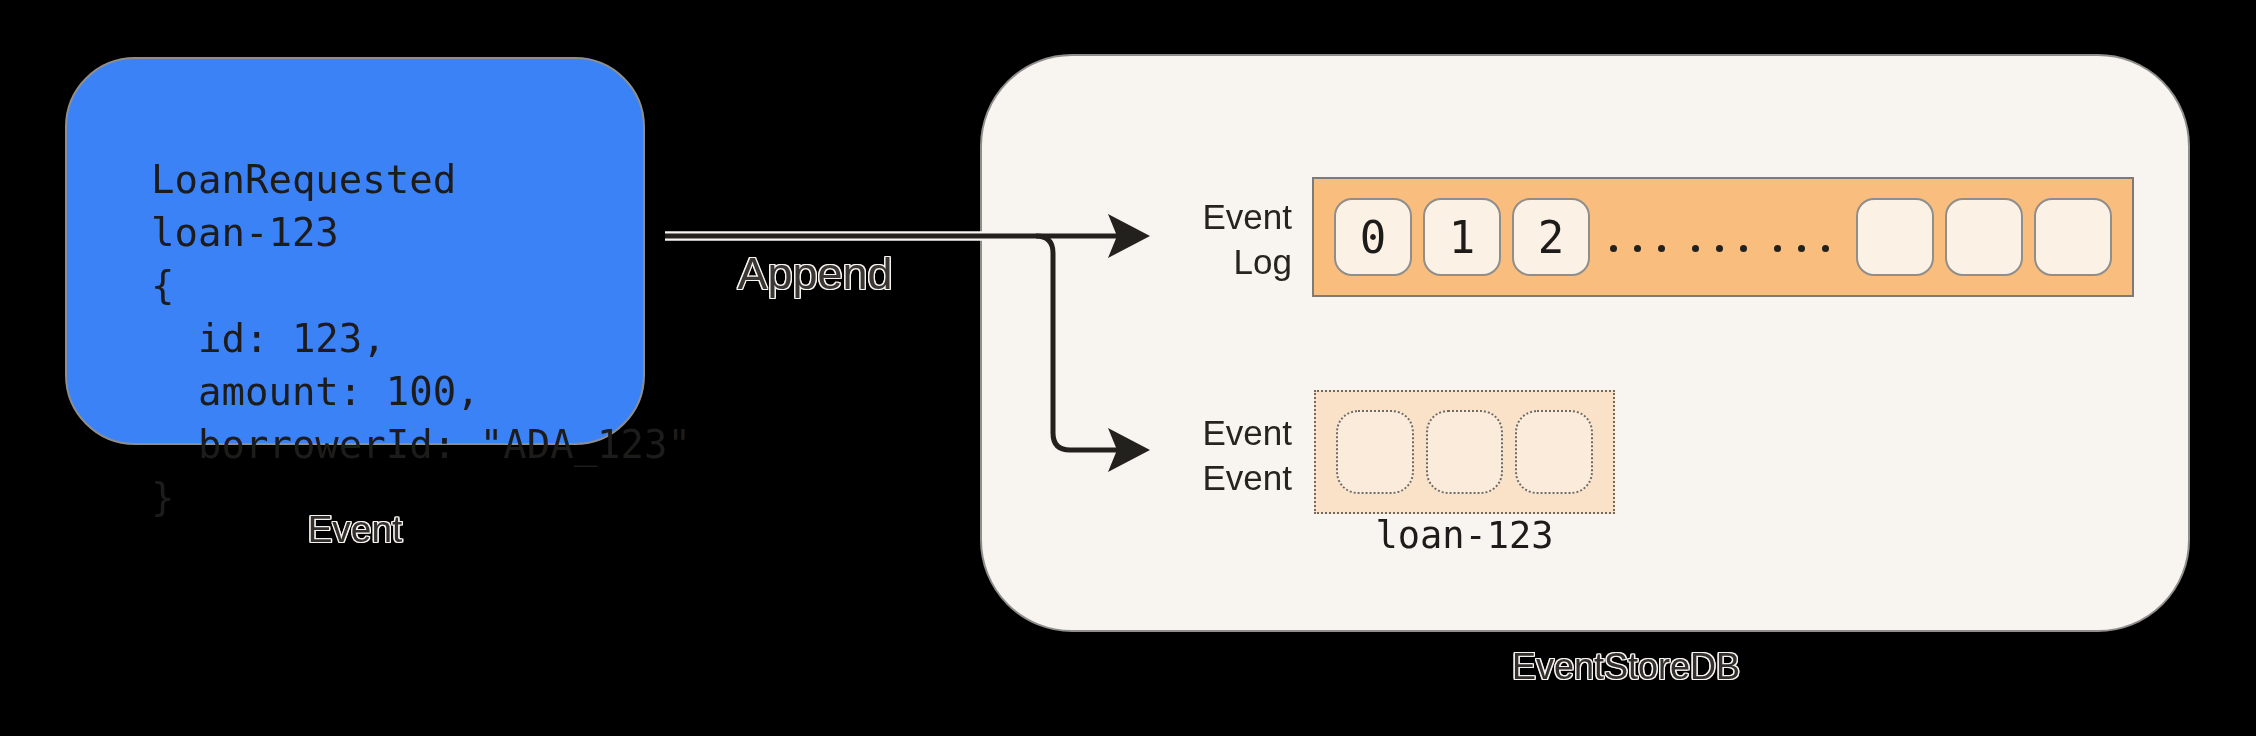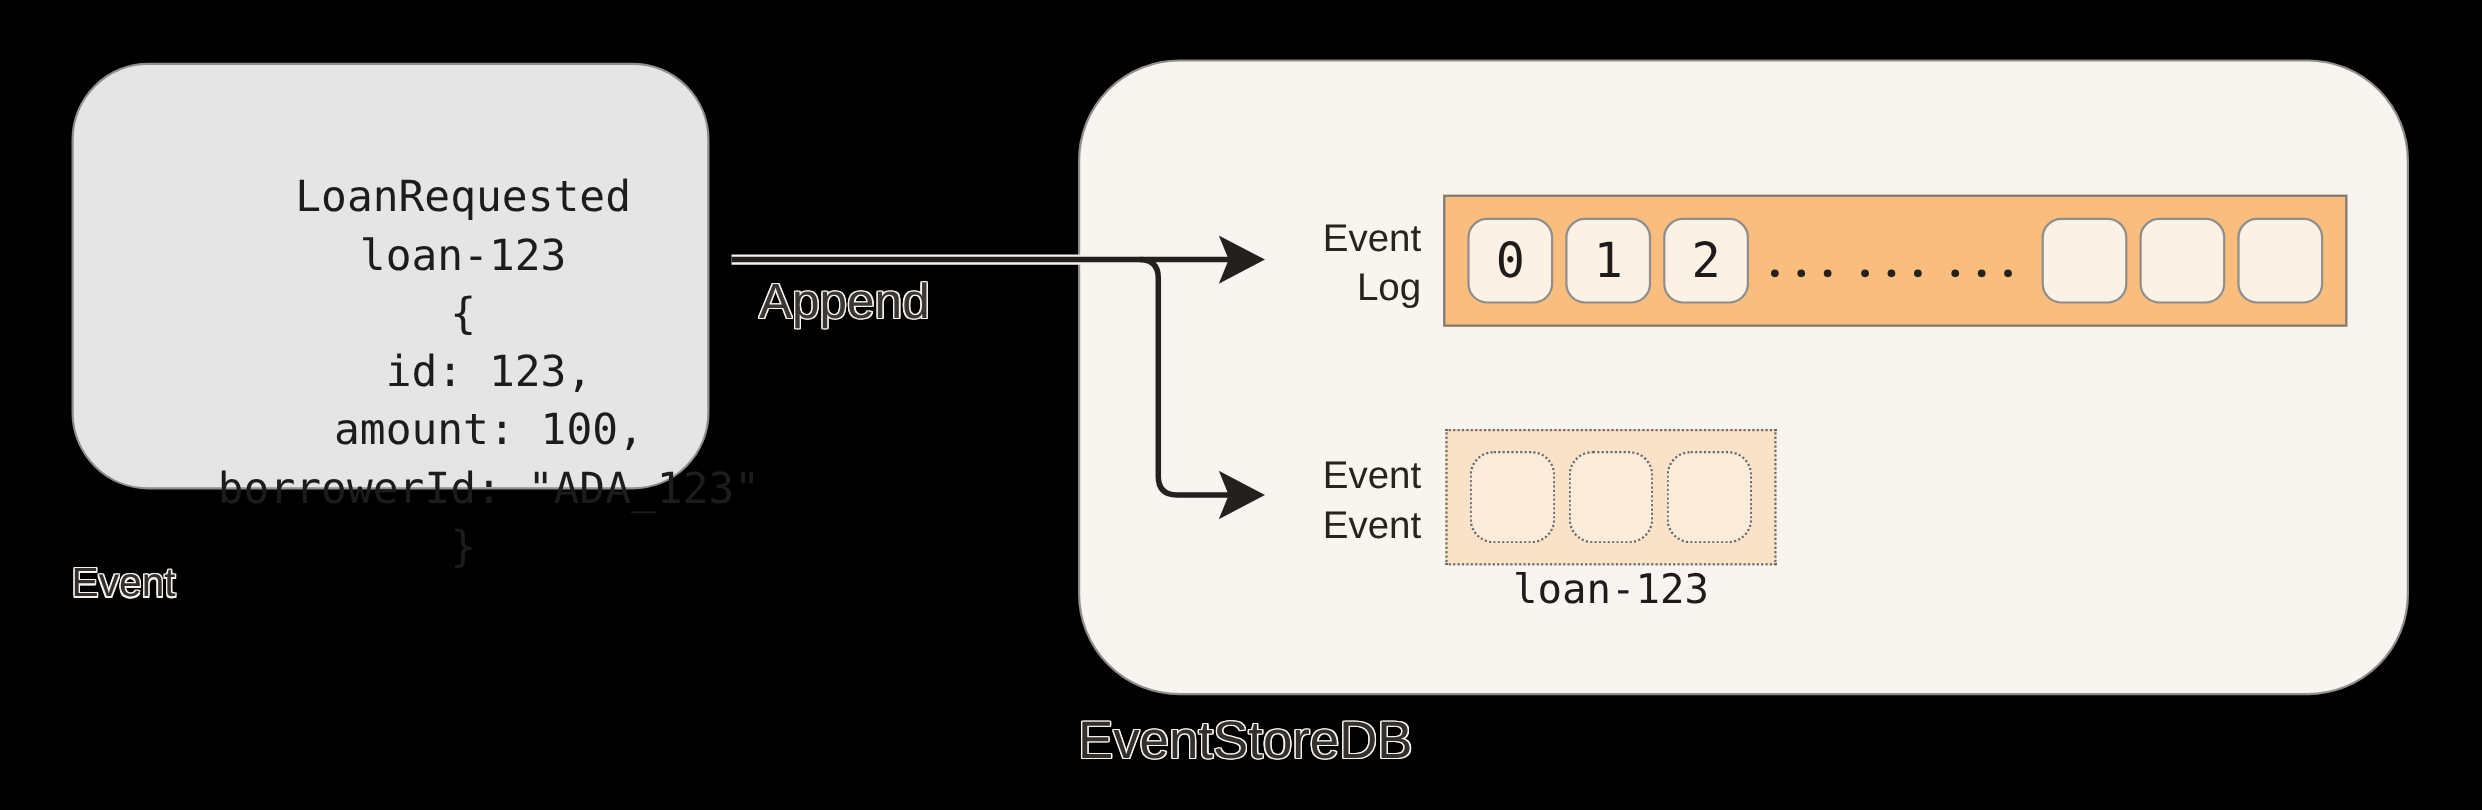--- a/index.html
+++ b/index.html
@@ -5,42 +5,41 @@
   html,body{margin:0;padding:0;background:#000;}
   body{
     position:relative;
     width:2256px;height:736px;
     overflow:hidden;
     font-family:"Liberation Sans", sans-serif;
   }
   
   .event-card{
     position:absolute;left:65px;top:57px;width:580px;height:388px;
-    background:#e5e5e5;border:2.5px solid #8F8E8C;border-radius:70px;
+    background:#3b82f6;border:2.5px solid #8F8E8C;border-radius:70px;
     box-sizing:border-box;
-    text-align:center;
   }
   .event-code{
     position:absolute;left:84px;top:94px;margin:0;
     font-family:"DejaVu Sans Mono", monospace;
     font-size:39px;line-height:53px;color:#1D1C1B;
     white-space:pre;
   }
   
   .halo-caption{
-    position:absolute;text-align:left;
+    position:absolute;text-align:center;
     color:#33302E;font-size:37px;font-weight:400;
     text-shadow:-1.2px -1.2px 0 #F7F4F0, 1.2px -1.2px 0 #F7F4F0,
                 -1.2px 1.2px 0 #F7F4F0, 1.2px 1.2px 0 #F7F4F0,
                 0 -1.2px 0 #F7F4F0, 0 1.2px 0 #F7F4F0,
                 -1.2px 0 0 #F7F4F0, 1.2px 0 0 #F7F4F0;
   }
   .event-caption{left:65px;top:509px;width:580px;}
   .append-label{left:690px;top:248px;width:250px;font-size:45px;color:#3A3734;}
-  .esdb-caption{left:980px;top:646px;width:1210px;font-size:48px;}
+  .esdb-caption{left:1021px;top:646px;width:1210px;font-size:36px;}
   
   svg.arrows{position:absolute;left:0;top:0;width:2256px;height:736px;pointer-events:none;}
   
   .esdb-box{
     position:absolute;left:980px;top:54px;width:1210px;height:578px;
     background:#F8F4EF;border:2.5px solid #8F8E8C;border-radius:92px;
     box-sizing:border-box;
   }
   .row-label{
     position:absolute;left:90px;width:220px;text-align:right;

